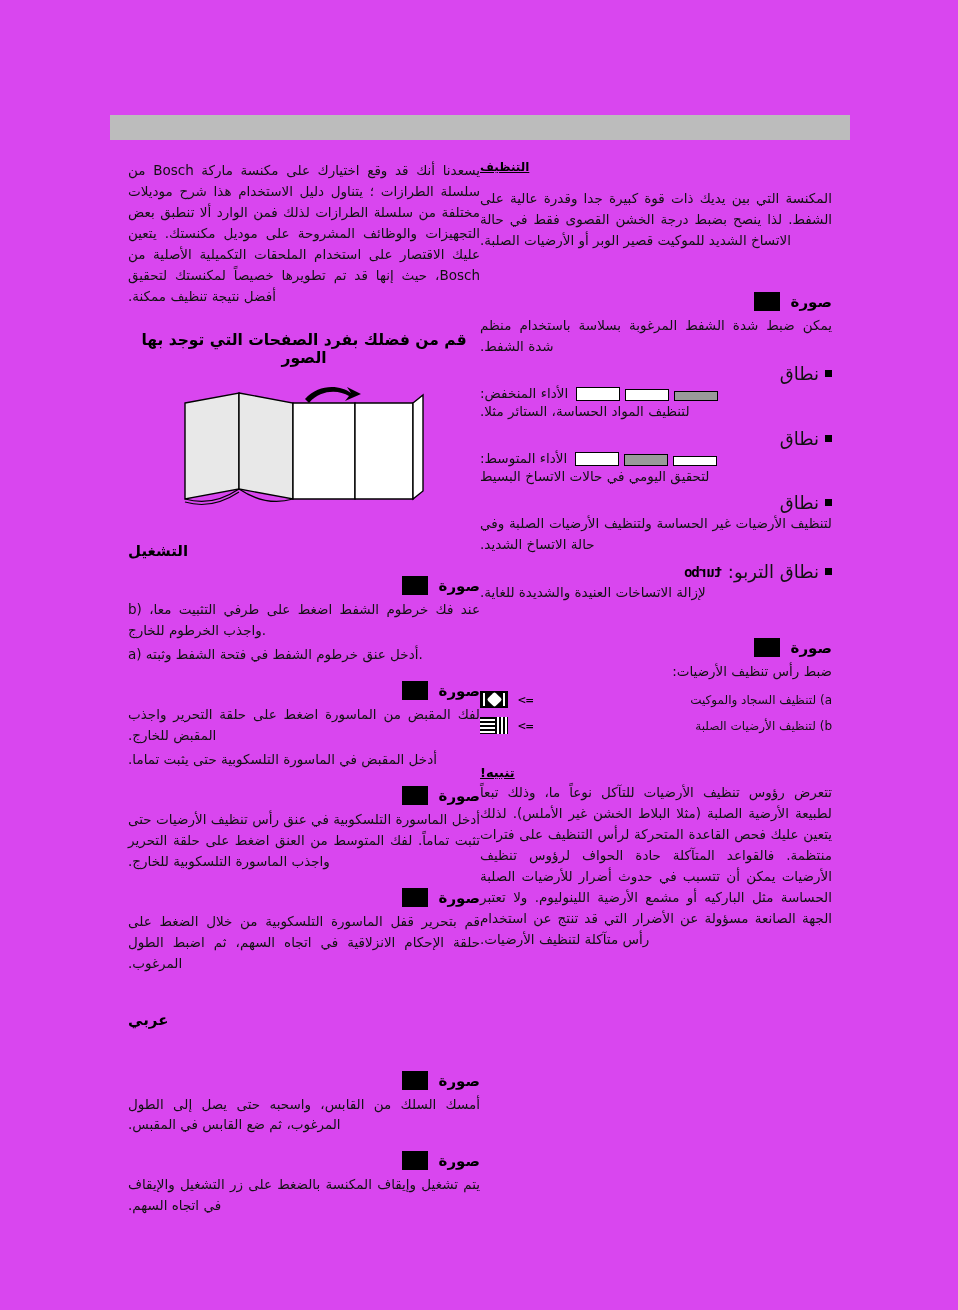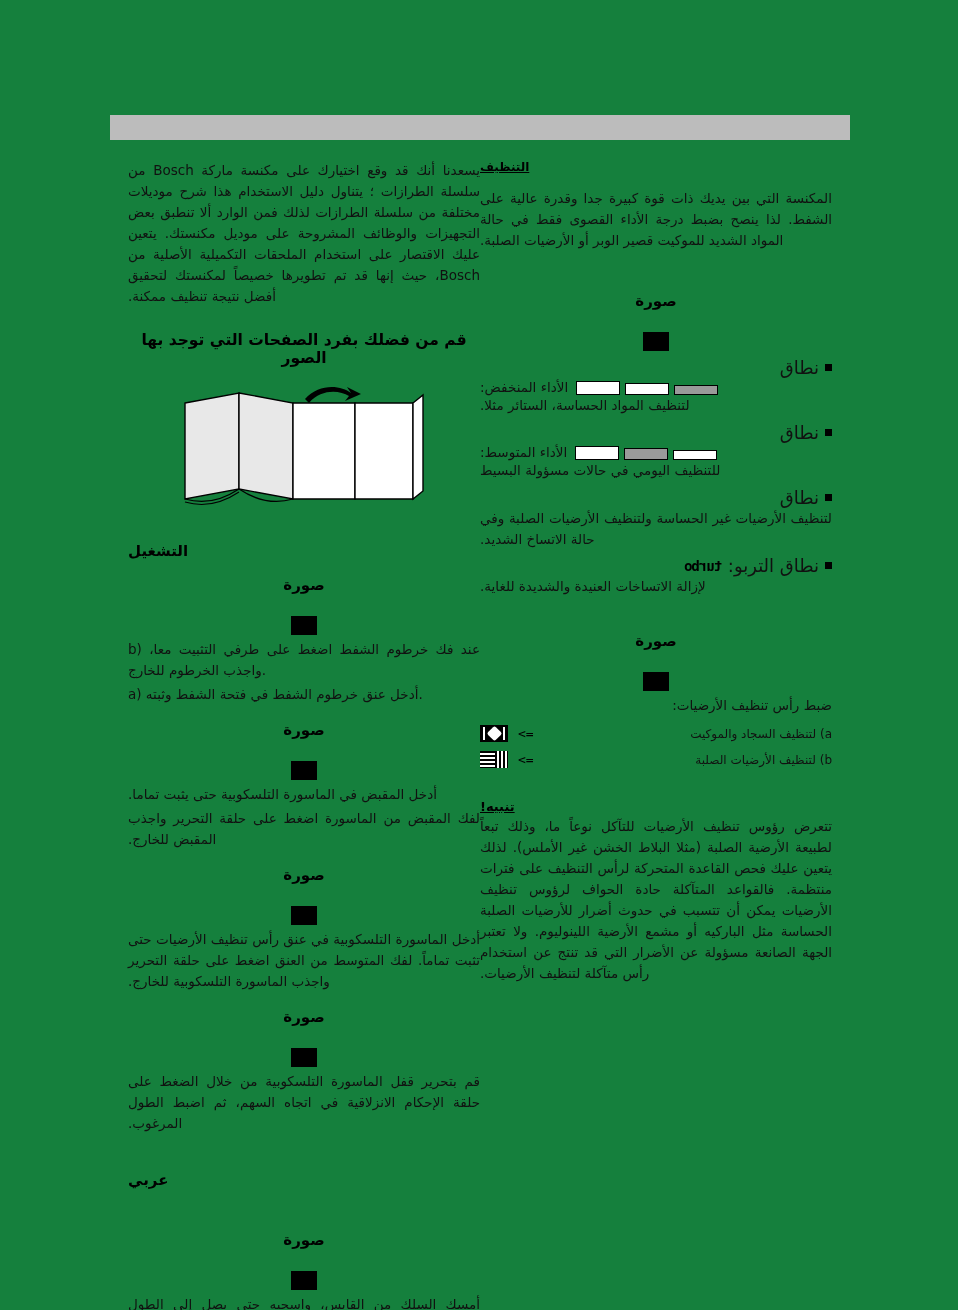--- a/index.html
+++ b/index.html
@@ -4,21 +4,21 @@
 <style>
   html, body {
     margin: 0;
     padding: 0;
     background: #ffffff;
   }
   .page {
     position: relative;
     width: 958px;
     height: 1310px;
-    background: #15803d;
+    background: #d946ef;
     font-family: "DejaVu Sans", "Liberation Sans", sans-serif;
     overflow: hidden;
   }
 
   
   .header-band {
     position: absolute;
     left: 110px;
     top: 115px;
     width: 740px;
@@ -88,26 +88,26 @@
     font-size: 13px;
     font-weight: bold;
     text-decoration: underline;
     color: #000;
     margin: 0 0 2px 0;
   }
 
   
   .fig-head {
     display: flex;
-    flex-direction: column;
-    align-items: center;
+    flex-direction: row;
+    align-items: flex-end;
     justify-content: flex-start;
     direction: rtl;
     margin: 16px 0 4px 0;
-    gap: 22px;
+    gap: 11px;
   }
   .fig-head .lbl {
     font-size: 15px;
     font-weight: bold;
     color: #000;
   }
   .fig-head .num-box {
     display: inline-block;
     width: 26px;
     height: 19px;
@@ -292,22 +292,22 @@
         <span class="lbl">صورة</span>
         <span class="num-box"></span>
       </div>
       <p class="p">b) عند فك خرطوم الشفط اضغط على طرفي التثبيت معا، واجذب الخرطوم للخارج.</p>
       <p class="p">a) أدخل عنق خرطوم الشفط في فتحة الشفط وثبته.</p>
 
       <div class="fig-head">
         <span class="lbl">صورة</span>
         <span class="num-box"></span>
       </div>
+      <p class="p">لفك المقبض من الماسورة اضغط على حلقة التحرير واجذب المقبض للخارج.</p>
       <p class="p">أدخل المقبض في الماسورة التلسكوبية حتى يثبت تماما.</p>
-      <p class="p">لفك المقبض من الماسورة اضغط على حلقة التحرير واجذب المقبض للخارج.</p>
 
       <div class="fig-head">
         <span class="lbl">صورة</span>
         <span class="num-box"></span>
       </div>
       <p class="p">أدخل الماسورة التلسكوبية في عنق رأس تنظيف الأرضيات حتى تثبت تماماً. لفك المتوسط من العنق اضغط على حلقة التحرير واجذب الماسورة التلسكوبية للخارج.</p>
 
       <div class="fig-head">
         <span class="lbl">صورة</span>
         <span class="num-box"></span>
@@ -331,28 +331,29 @@
         <span class="num-box"></span>
       </div>
       <p class="p">يتم تشغيل وإيقاف المكنسة بالضغط على زر التشغيل والإيقاف في اتجاه السهم.</p>
 
     </div>
 
     <div class="col col-left">
 
       <p class="h-under">التنظيف</p>
 
-      <p class="p">المكنسة التي بين يديك ذات قوة كبيرة جدا وقدرة عالية على الشفط. لذا ينصح بضبط درجة الأداء القصوى فقط في حالة المواد الشديد للموكيت قصير الوبر أو الأرضيات الصلبة.</p>
+      <p class="p">المكنسة التي بين يديك ذات قوة كبيرة جدا وقدرة عالية على الشفط. لذا ينصح بضبط درجة الخشن القصوى فقط في حالة الاتساخ الشديد للموكيت قصير الوبر أو الأرضيات الصلبة.</p>
 
       <div class="sp-22"></div>
 
       <div class="fig-head">
         <span class="lbl">صورة</span>
         <span class="num-box"></span>
       </div>
+      <p class="p">يمكن ضبط شدة الشفط المرغوبة بسلاسة باستخدام منظم شدة الشفط.</p>
 
       <div class="bullet-row">
         <span class="bullet-sq"></span>
         <span class="txt">نطاق</span>
       </div>
       <div class="meter-line">
         <span class="lab">الأداء المنخفض:</span>
         <span class="meter">
           <span class="seg s1 on"></span>
           <span class="seg s2"></span>
@@ -366,21 +367,21 @@
         <span class="txt">نطاق</span>
       </div>
       <div class="meter-line">
         <span class="lab">الأداء المتوسط:</span>
         <span class="meter">
           <span class="seg s1"></span>
           <span class="seg s2 on"></span>
           <span class="seg s3"></span>
         </span>
       </div>
-      <p class="p">للتنظيف اليومي في حالات مسؤولة البسيط</p>
+      <p class="p">لتحقيق اليومي في حالات الاتساخ البسيط</p>
 
       <div class="bullet-row">
         <span class="bullet-sq"></span>
         <span class="txt">نطاق</span>
       </div>
       <p class="p">لتنظيف الأرضيات غير الحساسة ولتنظيف الأرضيات الصلبة وفي حالة الاتساخ الشديد.</p>
 
       <div class="bullet-row">
         <span class="bullet-sq"></span>
         <span class="txt">نطاق التربو:</span>

